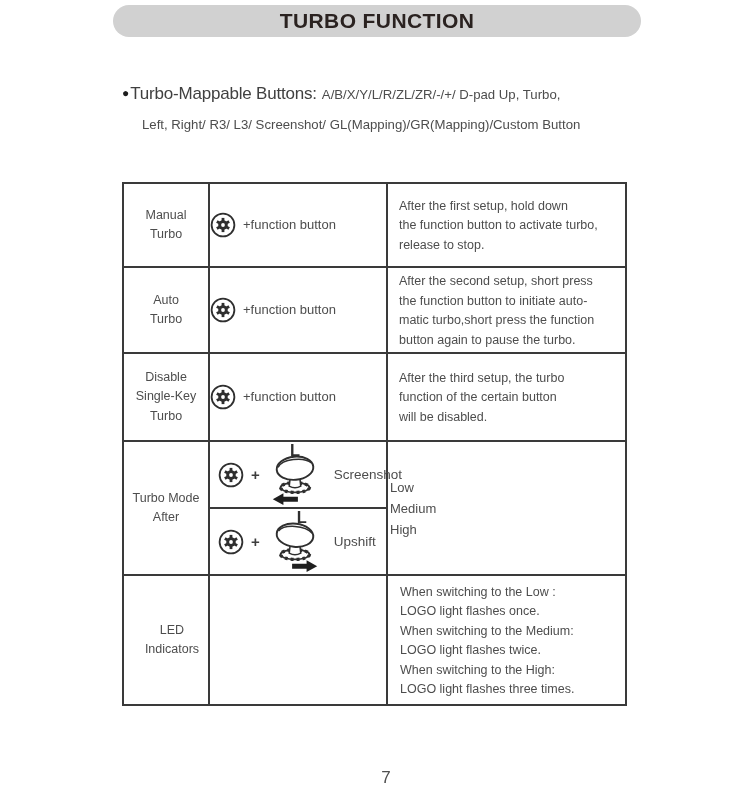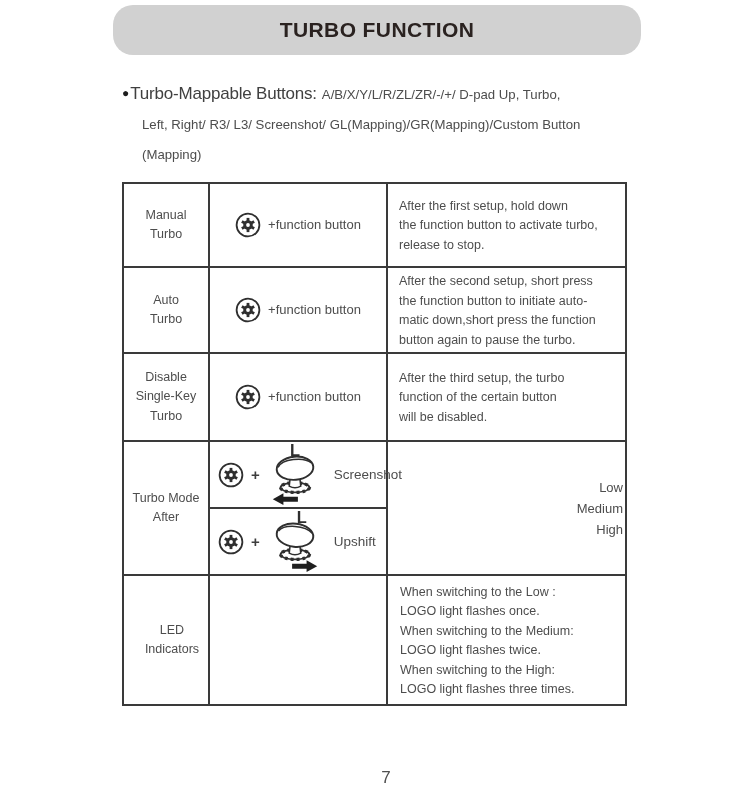--- a/index.html
+++ b/index.html
@@ -1,44 +1,44 @@
 <!DOCTYPE html>
 <html><head>
 <meta charset="utf-8">
 <style>
   * { margin:0; padding:0; box-sizing:border-box; }
   html,body { width:750px; height:800px; background:#ffffff;
     font-family:"Liberation Sans","DejaVu Sans",sans-serif; color:#4d4d4d; }
   body { position:relative; overflow:hidden; }
 
   
-  .header-bar { position:absolute; left:113px; top:5px; width:528px; height:50px;
+  .header-bar { position:absolute; left:113px; top:5px; width:528px; height:32px;
     background:#d1d1d1; border-radius:20px; display:flex; align-items:center; justify-content:center; }
   .header-title { font-size:21px; font-weight:bold; color:#2a2220; letter-spacing:0.4px; }
 
   
   .intro { position:absolute; left:122px; top:83px; width:520px; }
   .intro-line { font-size:13.2px; color:#4d4d4d; line-height:22px; margin-bottom:8px; white-space:nowrap; }
   .intro-line.indent { padding-left:20px; }
   .intro-bullet { font-size:12px; color:#1d1d1d; position:relative; top:-2px; margin-right:1px; }
   .intro-label { font-size:17px; font-weight:normal; color:#404040; letter-spacing:-0.2px; margin-right:5px; }
 
   
   table.turbo { position:absolute; left:122px; top:182px; width:503px;
     border-collapse:collapse; table-layout:fixed; }
   table.turbo td { border:2px solid #3a3a3a; vertical-align:middle;
     font-size:12.5px; line-height:19.5px; color:#4d4d4d; }
   col.c1 { width:86px; } col.c2 { width:178px; } col.c3 { width:239px; }
   tr.r1 td { height:84px; } tr.r2 td { height:85px; } tr.r3 td { height:88px; }
   tr.r4a td { height:67px; } tr.r4b td { height:67px; } tr.r5 td { height:130px;padding-left:12px; }
   td.label { text-align:center; white-space:pre-line; font-size:13px; }
   td.desc  { text-align:left; white-space:pre-line; padding:4px 2px 2px 11px; }
-  td.desc.center { text-align:right; padding:8px 2px; line-height:21px; font-size:13px; }
+  td.desc.center { text-align:left; padding:8px 2px; line-height:21px; font-size:13px; }
   td.combo { }
-  .combo-inner { display:flex; align-items:center; justify-content:center; gap:7px; }
+  .combo-inner { display:flex; align-items:center; gap:7px; }
   .combo-text { font-size:13px; color:#4d4d4d; }
   td.mode { padding-left:8px; }
   .mode-inner { display:flex; align-items:center; gap:6px; height:100%; }
   .plus-sign { font-size:15px; font-weight:bold; color:#3d3d3d; padding:0 1px; }
   .mode-label { font-size:13.5px; color:#4d4d4d; margin-left:5px; }
   .icon-wrap { display:inline-flex; align-items:center; justify-content:center; }
 
   
   .page-number { position:absolute; top:768px; left:386px; transform:translateX(-50%);
     font-size:17px; color:#4f4f4f; }
@@ -64,21 +64,20 @@
   </defs>
 </svg>
 
 <div class="header-bar">
   <span class="header-title">TURBO FUNCTION</span>
 </div>
 
 <div class="intro">
   <div class="intro-line"><span class="intro-bullet">●</span><span class="intro-label">Turbo-Mappable Buttons:</span><span>A/B/X/Y/L/R/ZL/ZR/-/+/ D-pad Up, Turbo,</span></div>
   <div class="intro-line indent">Left, Right/ R3/ L3/ Screenshot/ GL(Mapping)/GR(Mapping)/Custom Button</div>
-  <div class="intro-line indent">(Mapping)</div>
 </div>
 
 <table class="turbo">
   <colgroup>
       <col class="c1">
       <col class="c2">
       <col class="c3">
     </colgroup>
 
   <tbody>
@@ -108,21 +107,21 @@
         <span class="icon-wrap">
           <svg width="26" height="26" viewBox="0 0 26 26">
                 <use href="#gear-icon-def"></use>
               </svg>
         </span>
         <span class="combo-text">+function button</span>
       </div>
     </td>
     <td class="desc">After the second setup, short press
 the function button to initiate auto-
-matic down,short press the function
+matic turbo,short press the function
 button again to pause the turbo.</td>
   </tr>
 
   <tr class="r3">
     <td class="label">Disable
 Single-Key
 Turbo</td>
     <td class="combo">
       <div class="combo-inner">
         <span class="icon-wrap">

